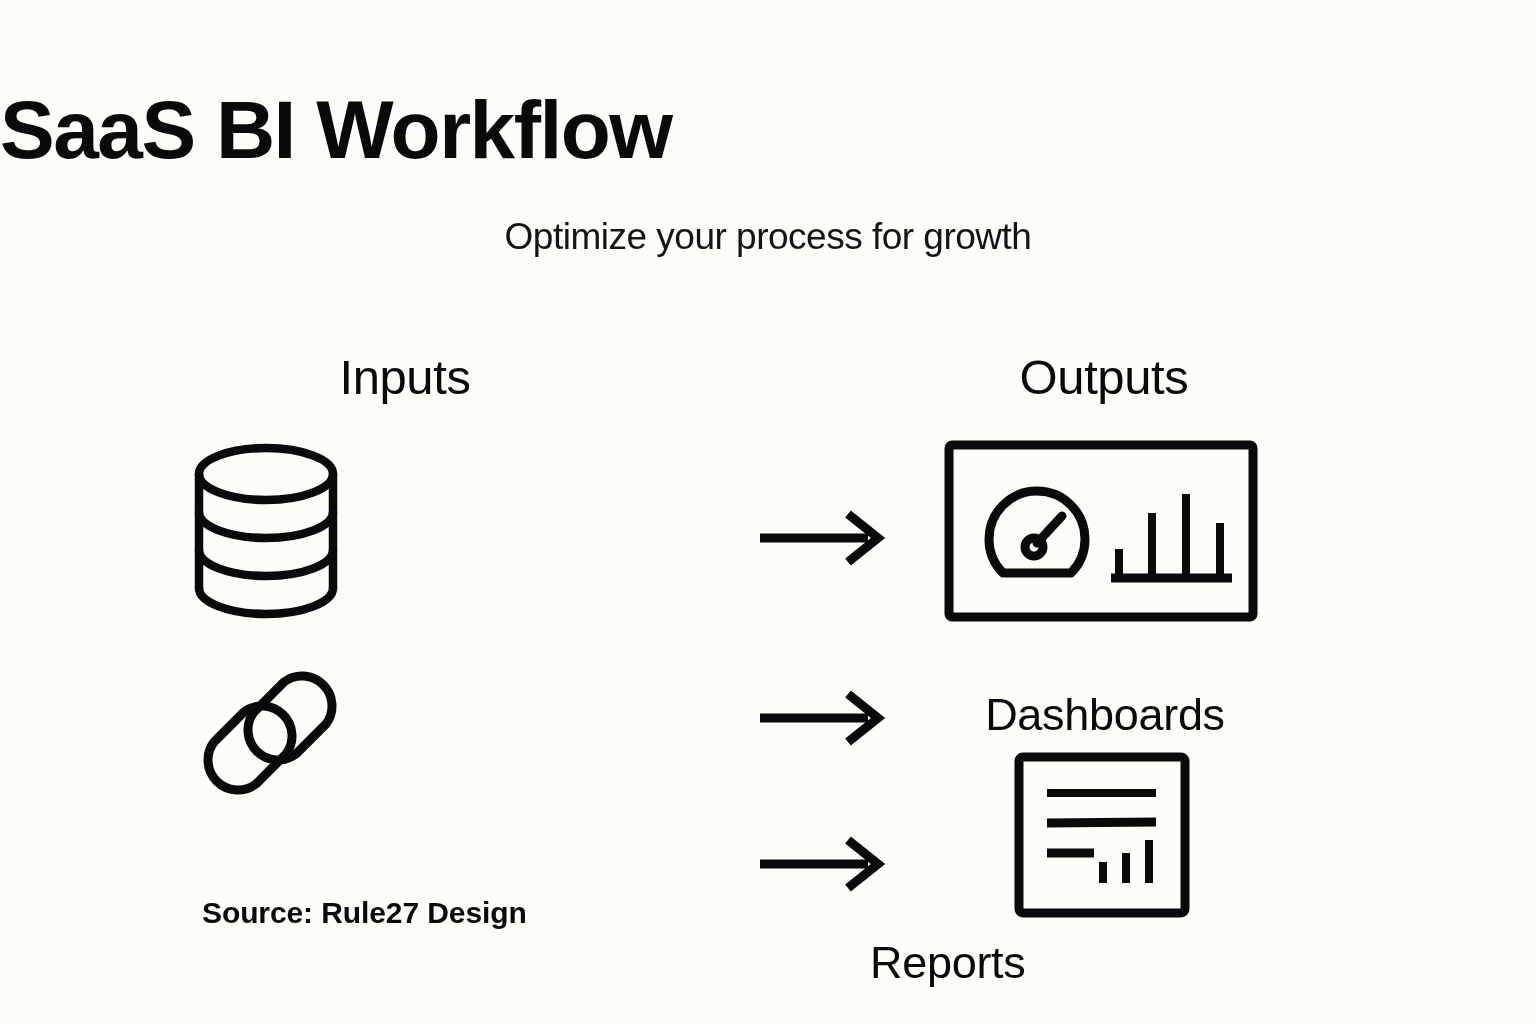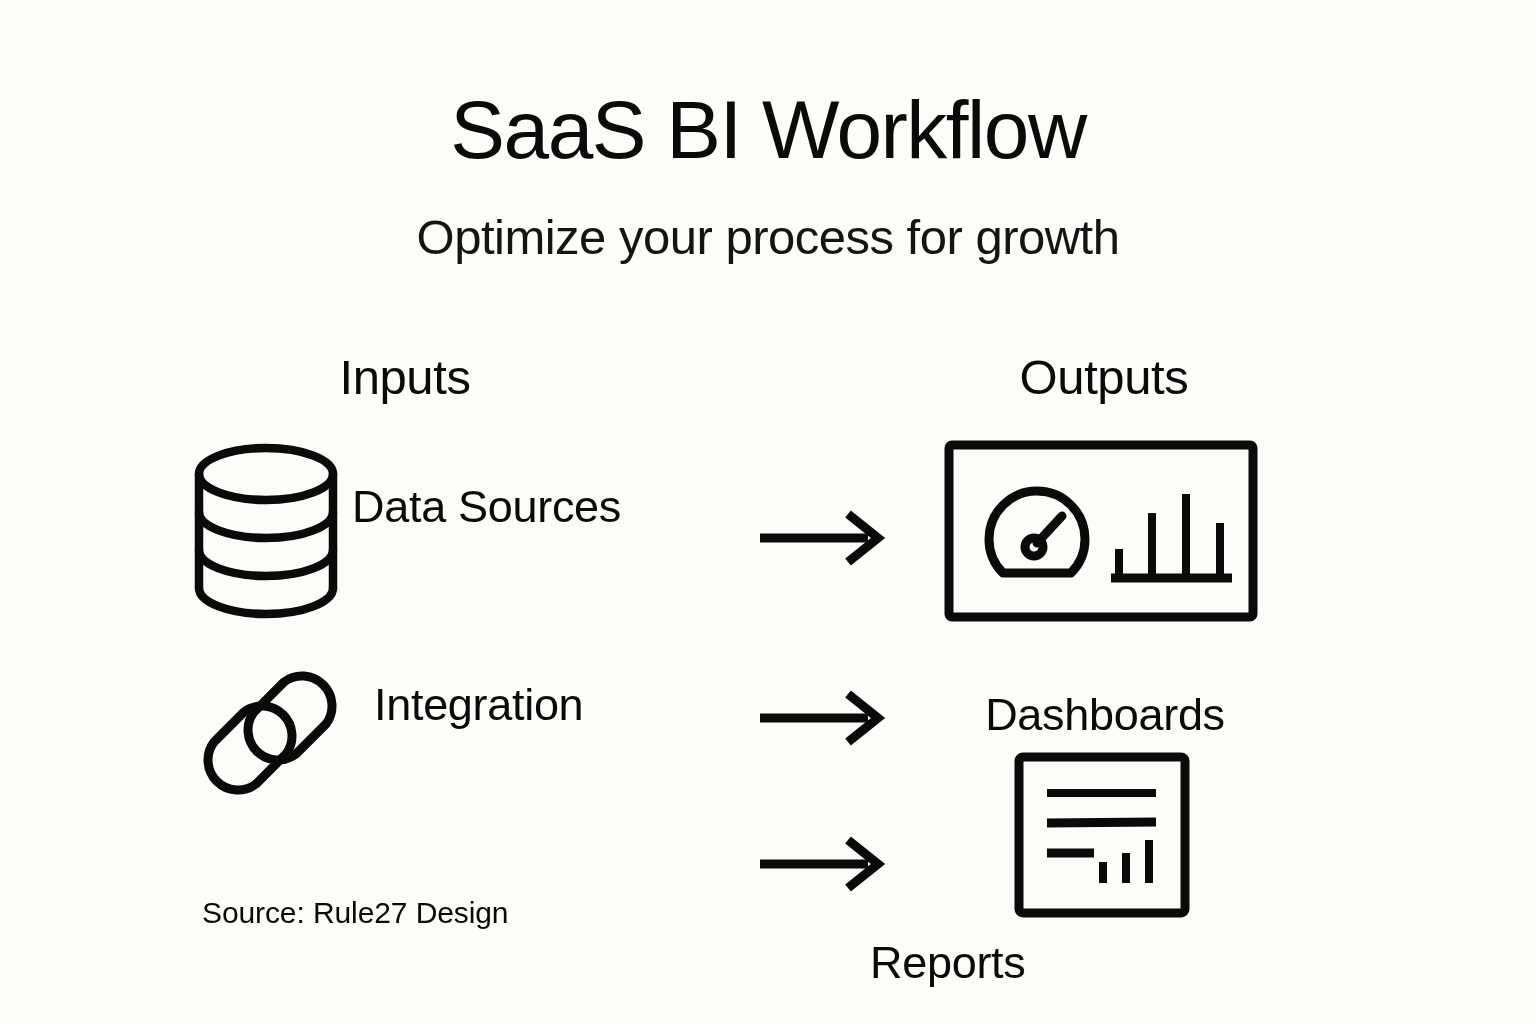--- a/index.html
+++ b/index.html
@@ -21,34 +21,34 @@
     width: 1536px;
     height: 1024px;
   }
 
   
   .title {
     position: absolute;
     left: 0;
     top: 84px;
     width: 1536px;
-    text-align: center;
+    text-align: left;
     font-size: 82px;
     line-height: 92px;
-    font-weight: 400;
+    font-weight: 700;
     letter-spacing: -1.5px;
     color: #0A0A0A;
   }
   .subtitle {
     position: absolute;
     left: 0;
     top: 206px;
     width: 1536px;
     text-align: center;
-    font-size: 49px;
+    font-size: 37px;
     line-height: 62px;
     font-weight: 400;
     letter-spacing: -0.5px;
     color: #141414;
   }
 
   
   .col-heading {
     position: absolute;
     font-size: 49px;
@@ -96,21 +96,21 @@
     text-align: left;
   }
 
   
   .source-note {
     position: absolute;
     left: 202px;
     top: 894px;
     font-size: 30px;
     line-height: 38px;
-    font-weight: 400;
+    font-weight: 700;
     letter-spacing: -0.1px;
     color: #0A0A0A;
     white-space: nowrap;
   }
 
   
   .icon {
     position: absolute;
     display: block;
   }
@@ -149,42 +149,40 @@
         <ellipse cx="80" cy="34" rx="67" ry="26"></ellipse>
         <path d="M13 34 L13 148"></path>
         <path d="M147 34 L147 148"></path>
         <path d="M13 148 A67 26 0 0 0 147 148"></path>
         <path d="M13 72 A67 26 0 0 0 147 72"></path>
         <path d="M13 110 A67 26 0 0 0 147 110"></path>
       </g>
     </svg>
   </span>
 
-  <div class="item-label label-data-sources">Data Sources</div>
 
   <span class="icon icon-link">
     <svg viewBox="0 0 156 162" width="156" height="162">
       <g fill="none" stroke="#0A0A0A" stroke-width="9" stroke-linecap="round" stroke-linejoin="round">
 
         <path d="M62 60
                  L92 30
                  a30 30 0 0 1 42 42
                  L104 102
                  a30 30 0 0 1 -42 -42 Z"></path>
 
         <path d="M94 102
                  L64 132
                  a30 30 0 0 1 -42 -42
                  L52 60
                  a30 30 0 0 1 42 42 Z"></path>
       </g>
     </svg>
   </span>
 
-  <div class="item-label label-integration">Integration</div>
 
   <span class="arrow arrow-1">
     <svg viewBox="0 0 132 68" width="132" height="68">
       <g fill="none" stroke="#0A0A0A" stroke-width="9" stroke-linecap="butt" stroke-linejoin="miter">
         <path d="M4 34 L112 34"></path>
         <path d="M92 10 L122 34 L92 58"></path>
       </g>
     </svg>
   </span>
 

